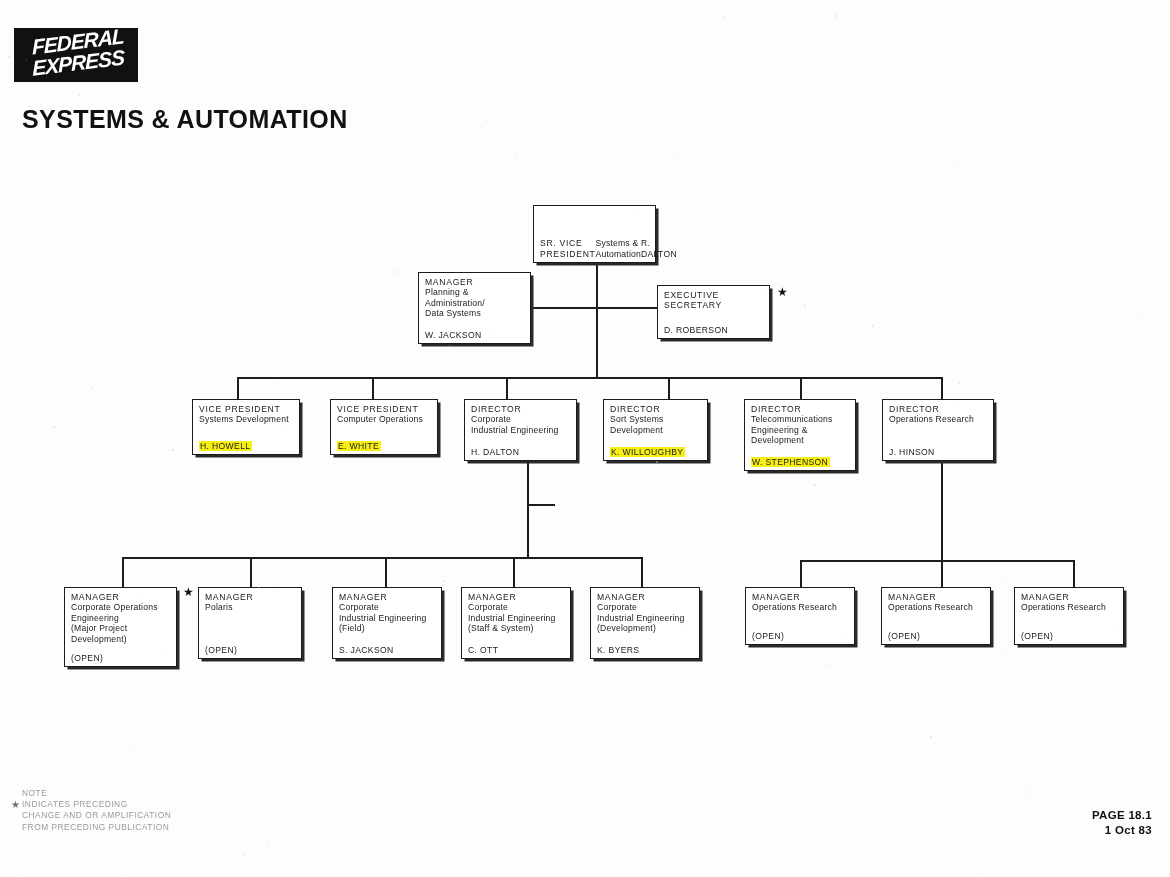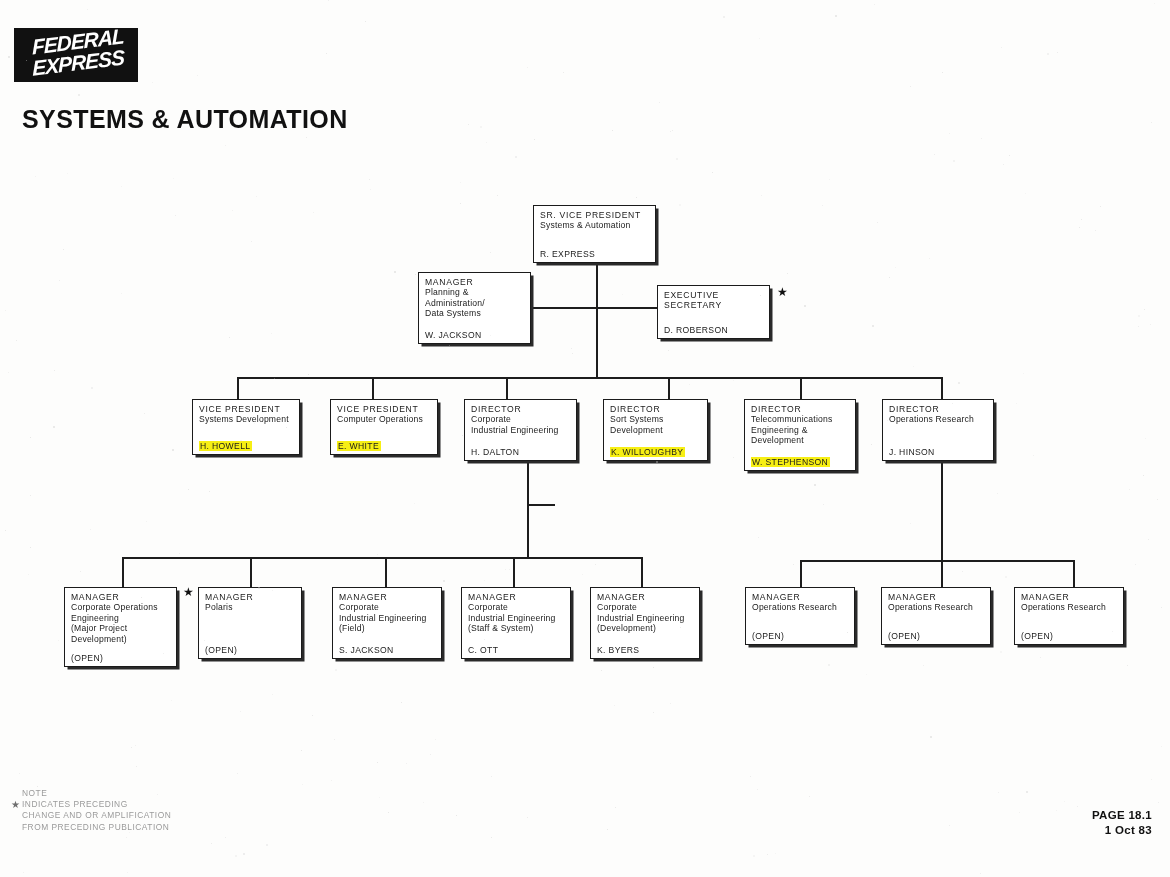--- a/index.html
+++ b/index.html
@@ -122,24 +122,24 @@
   <div class="ln v" style="left:385px;top:557px;height:30px;"></div>
   <div class="ln v" style="left:513px;top:557px;height:30px;"></div>
   <div class="ln v" style="left:641px;top:557px;height:30px;"></div>
 
   <div class="ln v" style="left:941px;top:462px;height:99px;"></div>
   <div class="ln h" style="left:800px;top:560px;width:273px;"></div>
   <div class="ln v" style="left:800px;top:560px;height:27px;"></div>
   <div class="ln v" style="left:941px;top:560px;height:27px;"></div>
   <div class="ln v" style="left:1073px;top:560px;height:27px;"></div>
 
-  <div class="box" style="left:533px;top:205px;width:123px;height:58px;display:flex;flex-direction:column;">
+  <div class="box" style="left:533px;top:205px;width:123px;height:58px;display:flex;flex-direction:row;align-items:flex-end;">
     <div class="role">SR. VICE PRESIDENT</div>
     <div class="sub">Systems &amp; Automation</div>
-    <div class="who">R. EXPRESS</div>
+    <div class="who">R. DALTON</div>
   </div>
 
   <div class="box" style="left:418px;top:272px;width:113px;height:72px;display:flex;flex-direction:column;">
     <div class="role">MANAGER</div>
     <div class="sub">Planning &amp;</div>
     <div class="sub">Administration/</div>
     <div class="sub">Data Systems</div>
     <div class="who">W. JACKSON</div>
   </div>
 

